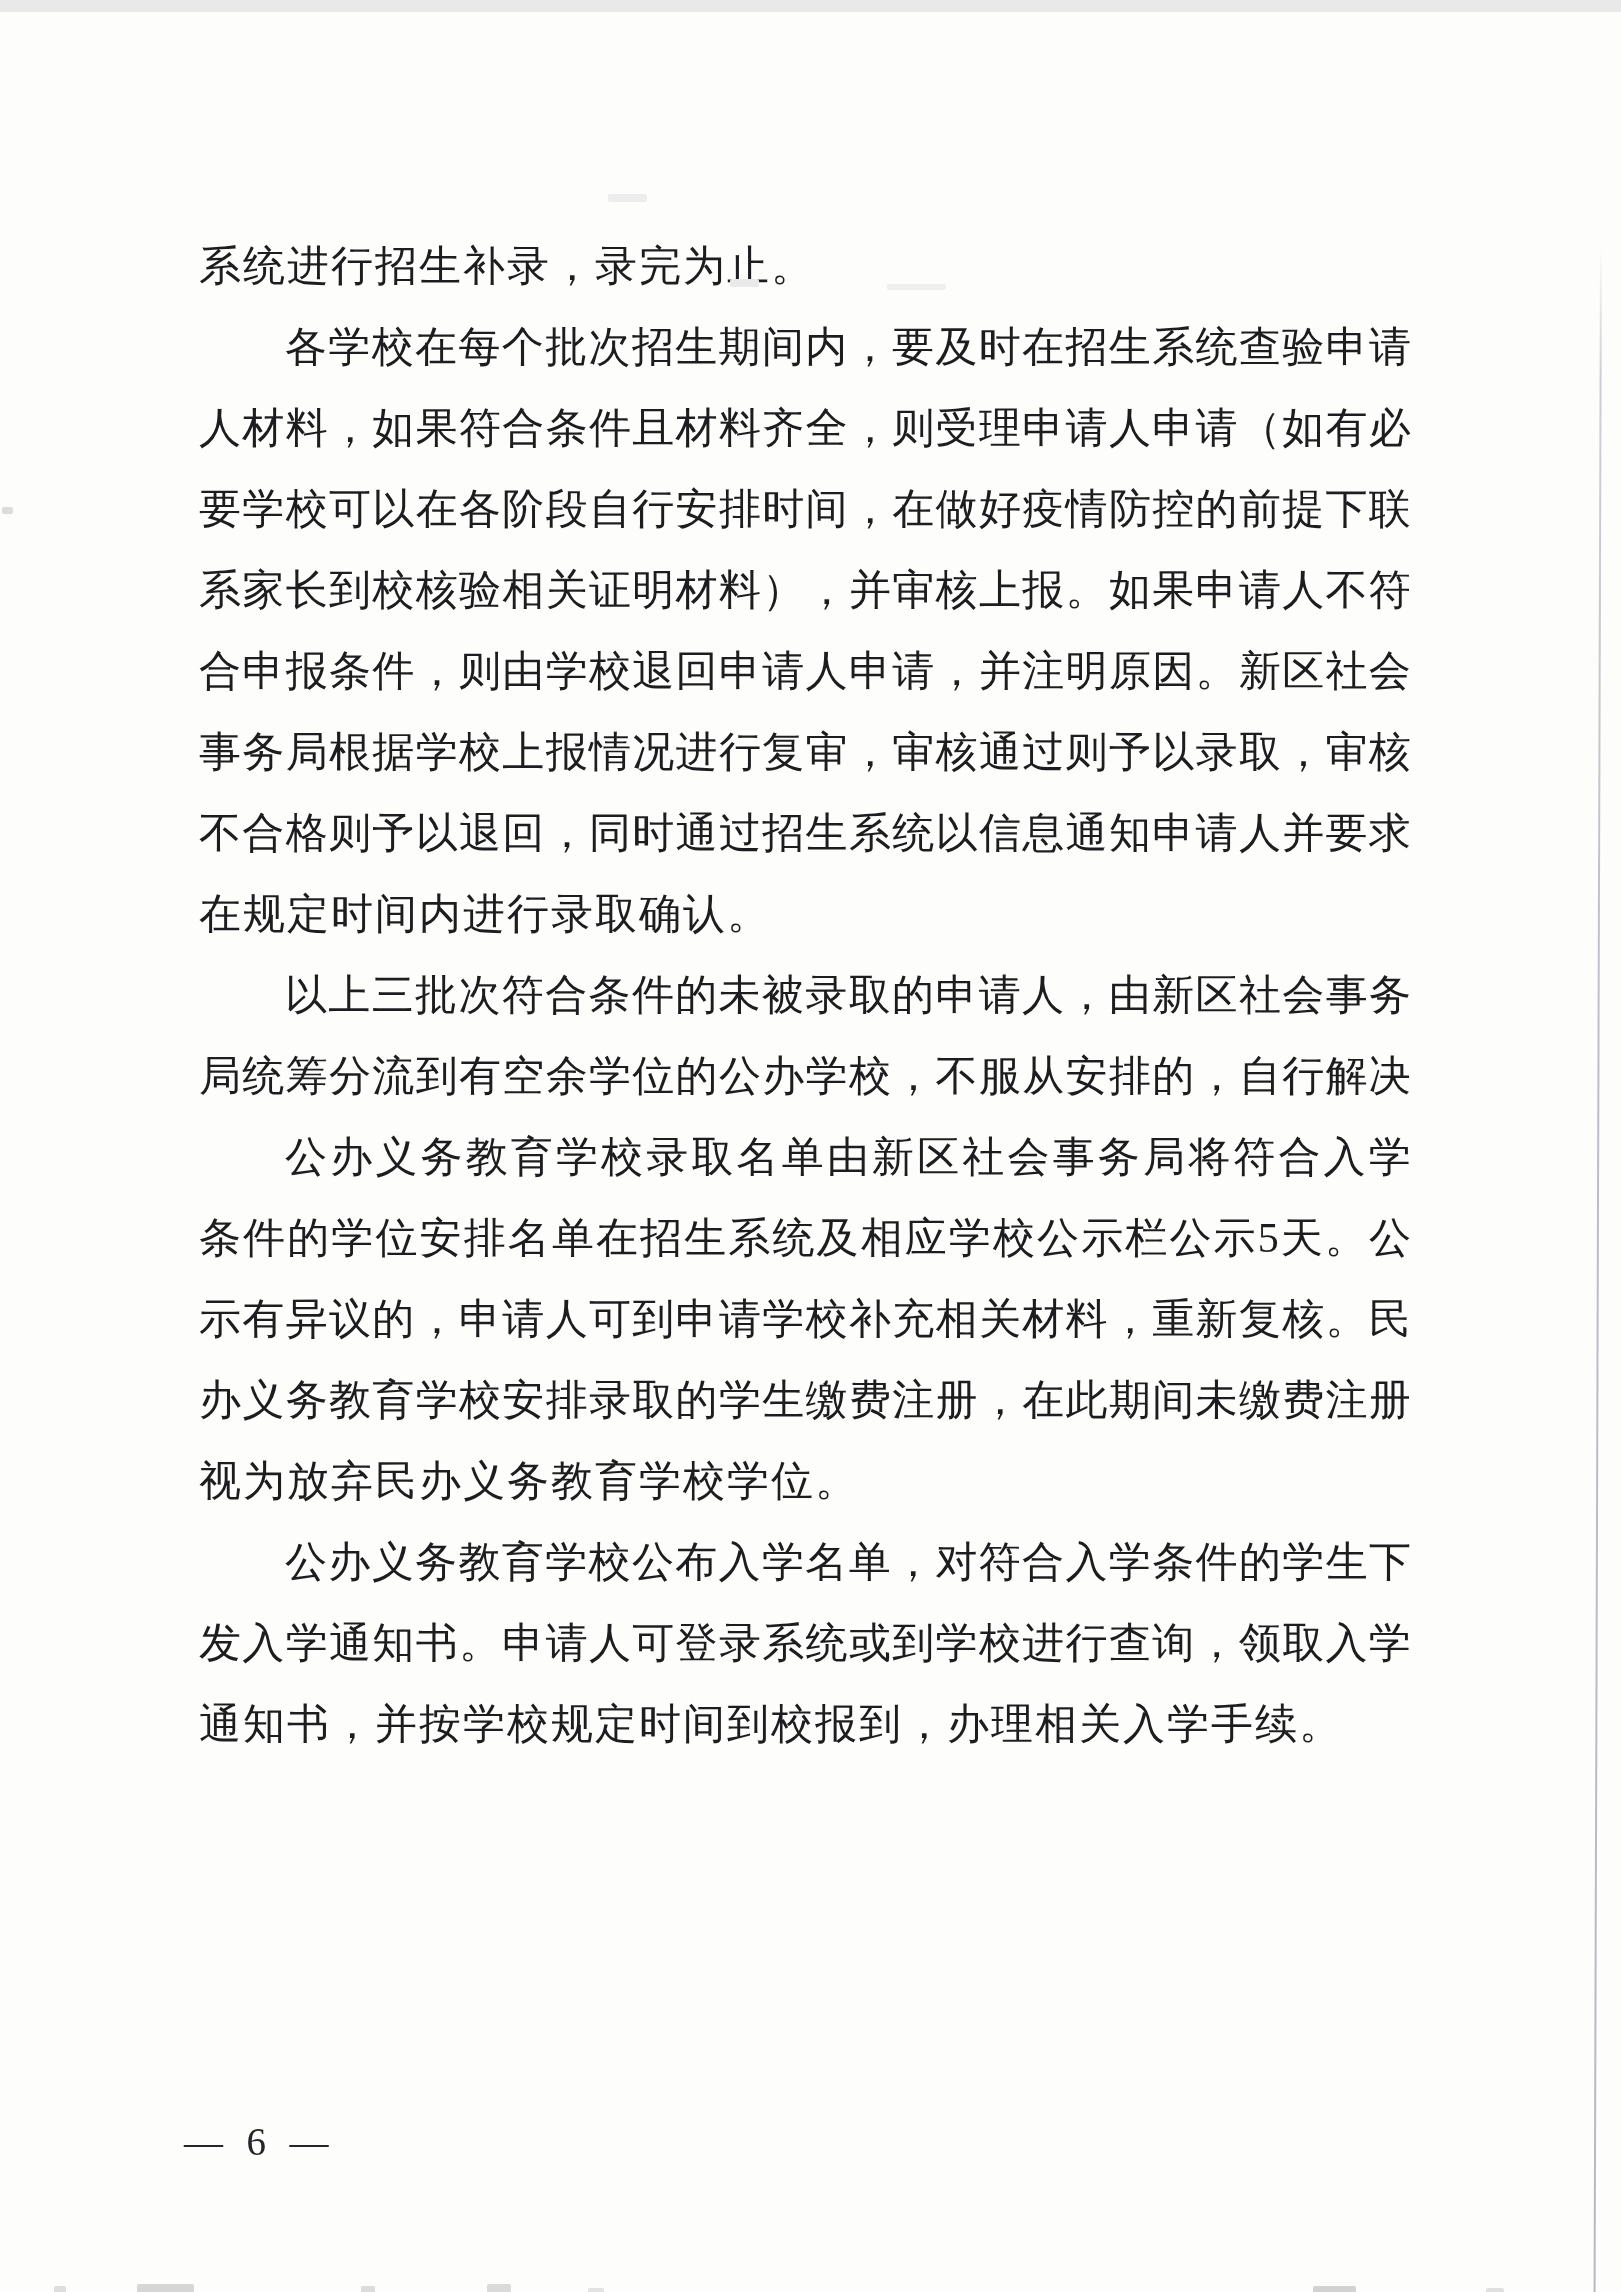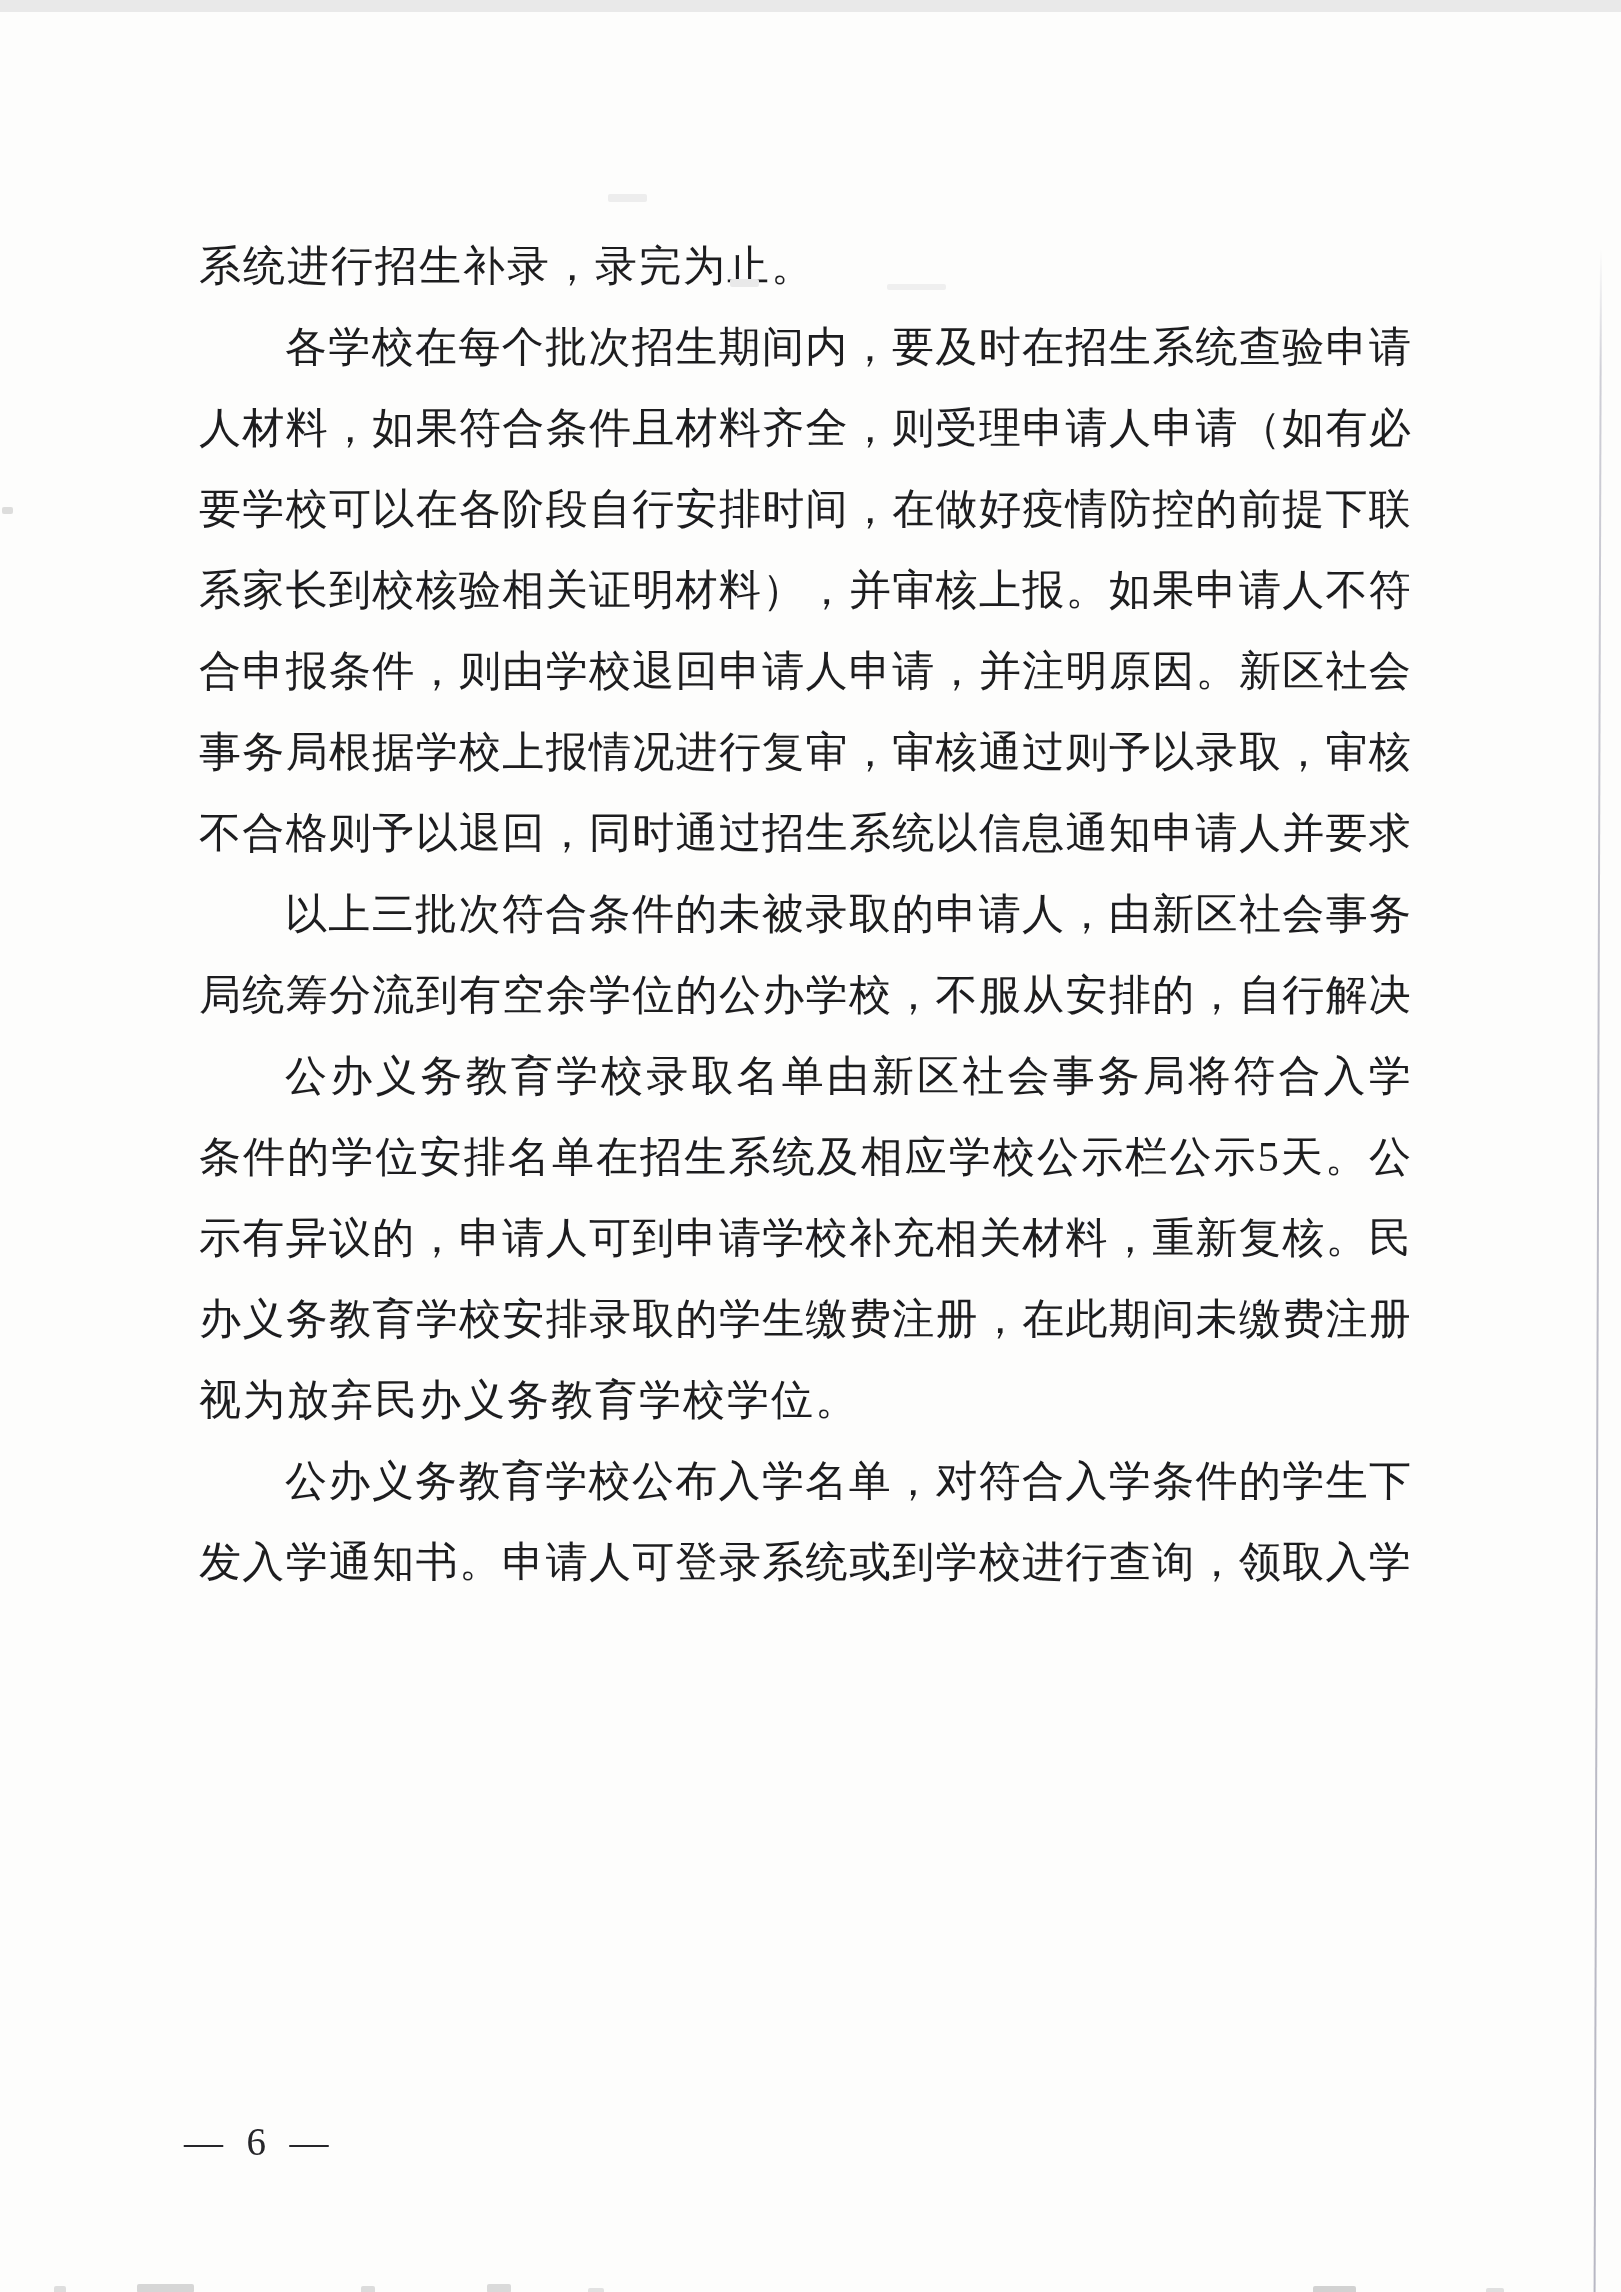--- a/index.html
+++ b/index.html
@@ -67,29 +67,31 @@
 
   <div class="text-body">
       <div class="line">系统进行招生补录，录完为止。</div>
       <div class="line just indent"><span>各</span><span>学</span><span>校</span><span>在</span><span>每</span><span>个</span><span>批</span><span>次</span><span>招</span><span>生</span><span>期</span><span>间</span><span>内</span><span>，</span><span>要</span><span>及</span><span>时</span><span>在</span><span>招</span><span>生</span><span>系</span><span>统</span><span>查</span><span>验</span><span>申</span><span>请</span></div>
       <div class="line just"><span>人</span><span>材</span><span>料</span><span>，</span><span>如</span><span>果</span><span>符</span><span>合</span><span>条</span><span>件</span><span>且</span><span>材</span><span>料</span><span>齐</span><span>全</span><span>，</span><span>则</span><span>受</span><span>理</span><span>申</span><span>请</span><span>人</span><span>申</span><span>请</span><span>（</span><span>如</span><span>有</span><span>必</span></div>
       <div class="line just"><span>要</span><span>学</span><span>校</span><span>可</span><span>以</span><span>在</span><span>各</span><span>阶</span><span>段</span><span>自</span><span>行</span><span>安</span><span>排</span><span>时</span><span>间</span><span>，</span><span>在</span><span>做</span><span>好</span><span>疫</span><span>情</span><span>防</span><span>控</span><span>的</span><span>前</span><span>提</span><span>下</span><span>联</span></div>
       <div class="line just"><span>系</span><span>家</span><span>长</span><span>到</span><span>校</span><span>核</span><span>验</span><span>相</span><span>关</span><span>证</span><span>明</span><span>材</span><span>料</span><span>）</span><span>，</span><span>并</span><span>审</span><span>核</span><span>上</span><span>报</span><span>。</span><span>如</span><span>果</span><span>申</span><span>请</span><span>人</span><span>不</span><span>符</span></div>
       <div class="line just"><span>合</span><span>申</span><span>报</span><span>条</span><span>件</span><span>，</span><span>则</span><span>由</span><span>学</span><span>校</span><span>退</span><span>回</span><span>申</span><span>请</span><span>人</span><span>申</span><span>请</span><span>，</span><span>并</span><span>注</span><span>明</span><span>原</span><span>因</span><span>。</span><span>新</span><span>区</span><span>社</span><span>会</span></div>
       <div class="line just"><span>事</span><span>务</span><span>局</span><span>根</span><span>据</span><span>学</span><span>校</span><span>上</span><span>报</span><span>情</span><span>况</span><span>进</span><span>行</span><span>复</span><span>审</span><span>，</span><span>审</span><span>核</span><span>通</span><span>过</span><span>则</span><span>予</span><span>以</span><span>录</span><span>取</span><span>，</span><span>审</span><span>核</span></div>
       <div class="line just"><span>不</span><span>合</span><span>格</span><span>则</span><span>予</span><span>以</span><span>退</span><span>回</span><span>，</span><span>同</span><span>时</span><span>通</span><span>过</span><span>招</span><span>生</span><span>系</span><span>统</span><span>以</span><span>信</span><span>息</span><span>通</span><span>知</span><span>申</span><span>请</span><span>人</span><span>并</span><span>要</span><span>求</span></div>
+      <div class="line">在规定时间内进行录取确认。</div>
       <div class="line just indent"><span>以</span><span>上</span><span>三</span><span>批</span><span>次</span><span>符</span><span>合</span><span>条</span><span>件</span><span>的</span><span>未</span><span>被</span><span>录</span><span>取</span><span>的</span><span>申</span><span>请</span><span>人</span><span>，</span><span>由</span><span>新</span><span>区</span><span>社</span><span>会</span><span>事</span><span>务</span></div>
       <div class="line just"><span>局</span><span>统</span><span>筹</span><span>分</span><span>流</span><span>到</span><span>有</span><span>空</span><span>余</span><span>学</span><span>位</span><span>的</span><span>公</span><span>办</span><span>学</span><span>校</span><span>，</span><span>不</span><span>服</span><span>从</span><span>安</span><span>排</span><span>的</span><span>，</span><span>自</span><span>行</span><span>解</span><span>决</span></div>
       <div class="line just indent"><span>公</span><span>办</span><span>义</span><span>务</span><span>教</span><span>育</span><span>学</span><span>校</span><span>录</span><span>取</span><span>名</span><span>单</span><span>由</span><span>新</span><span>区</span><span>社</span><span>会</span><span>事</span><span>务</span><span>局</span><span>将</span><span>符</span><span>合</span><span>入</span><span>学</span></div>
       <div class="line just"><span>条</span><span>件</span><span>的</span><span>学</span><span>位</span><span>安</span><span>排</span><span>名</span><span>单</span><span>在</span><span>招</span><span>生</span><span>系</span><span>统</span><span>及</span><span>相</span><span>应</span><span>学</span><span>校</span><span>公</span><span>示</span><span>栏</span><span>公</span><span>示</span><span>5</span><span>天</span><span>。</span><span>公</span></div>
       <div class="line just"><span>示</span><span>有</span><span>异</span><span>议</span><span>的</span><span>，</span><span>申</span><span>请</span><span>人</span><span>可</span><span>到</span><span>申</span><span>请</span><span>学</span><span>校</span><span>补</span><span>充</span><span>相</span><span>关</span><span>材</span><span>料</span><span>，</span><span>重</span><span>新</span><span>复</span><span>核</span><span>。</span><span>民</span></div>
       <div class="line just"><span>办</span><span>义</span><span>务</span><span>教</span><span>育</span><span>学</span><span>校</span><span>安</span><span>排</span><span>录</span><span>取</span><span>的</span><span>学</span><span>生</span><span>缴</span><span>费</span><span>注</span><span>册</span><span>，</span><span>在</span><span>此</span><span>期</span><span>间</span><span>未</span><span>缴</span><span>费</span><span>注</span><span>册</span></div>
       <div class="line">视为放弃民办义务教育学校学位。</div>
       <div class="line just indent"><span>公</span><span>办</span><span>义</span><span>务</span><span>教</span><span>育</span><span>学</span><span>校</span><span>公</span><span>布</span><span>入</span><span>学</span><span>名</span><span>单</span><span>，</span><span>对</span><span>符</span><span>合</span><span>入</span><span>学</span><span>条</span><span>件</span><span>的</span><span>学</span><span>生</span><span>下</span></div>
       <div class="line just"><span>发</span><span>入</span><span>学</span><span>通</span><span>知</span><span>书</span><span>。</span><span>申</span><span>请</span><span>人</span><span>可</span><span>登</span><span>录</span><span>系</span><span>统</span><span>或</span><span>到</span><span>学</span><span>校</span><span>进</span><span>行</span><span>查</span><span>询</span><span>，</span><span>领</span><span>取</span><span>入</span><span>学</span></div>
+      <div class="line">通知书，并按学校规定时间到校报到，办理相关入学手续。</div>
     </div>
 
   <div class="page-num">— 6 —</div>
 
   <div class="edge-line"></div>
 
   <div class="smudge" style="left:2px;  top:495px;  width:10.8px; height:6.9px;  background:#b5b5b5; opacity:0.45;"></div>
   <div class="smudge" style="left:608px; top:182px;  width:39px; height:7.8px;  background:#ededed;"></div>
   <div class="smudge" style="left:730px; top:267px;  width:29px; height:7.8px;  background:#e9e9e9;"></div>
   <div class="smudge" style="left:887px; top:272px;  width:59px; height:5.9px;  background:#efefef;"></div>

